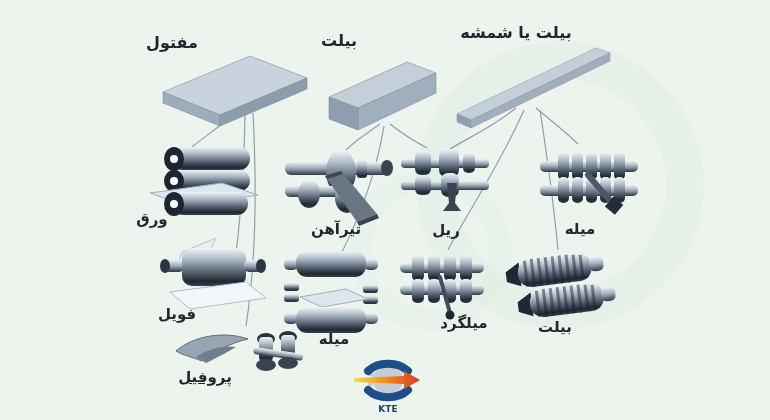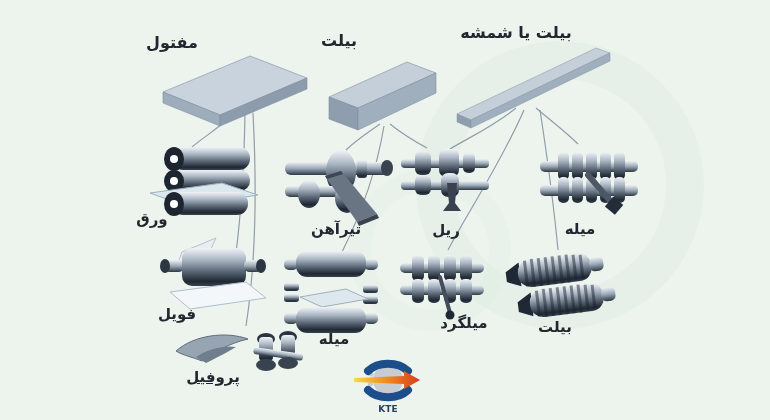--- a/index.html
+++ b/index.html
@@ -220,15 +220,15 @@
   <div class="lbl lbl-big" style="left:516px;top:24px;">بیلت یا شمشه</div>
 
   <div class="lbl" style="left:152px;top:211px;">ورق</div>
   <div class="lbl" style="left:336px;top:221px;">تیرآهن</div>
   <div class="lbl" style="left:446px;top:222px;">ریل</div>
   <div class="lbl" style="left:580px;top:221px;">میله</div>
   <div class="lbl" style="left:177px;top:306px;">فویل</div>
   <div class="lbl" style="left:334px;top:331px;">میله</div>
   <div class="lbl" style="left:429px;top:315px;margin-left:35px;">میلگرد</div>
   <div class="lbl" style="left:555px;top:319px;">بیلت</div>
-  <div class="lbl" style="left:213px;top:369px;text-decoration:underline;">پروفیل</div>
+  <div class="lbl" style="left:205px;top:369px;text-decoration:underline;">پروفیل</div>
 
 </div>
 
 </body></html>

